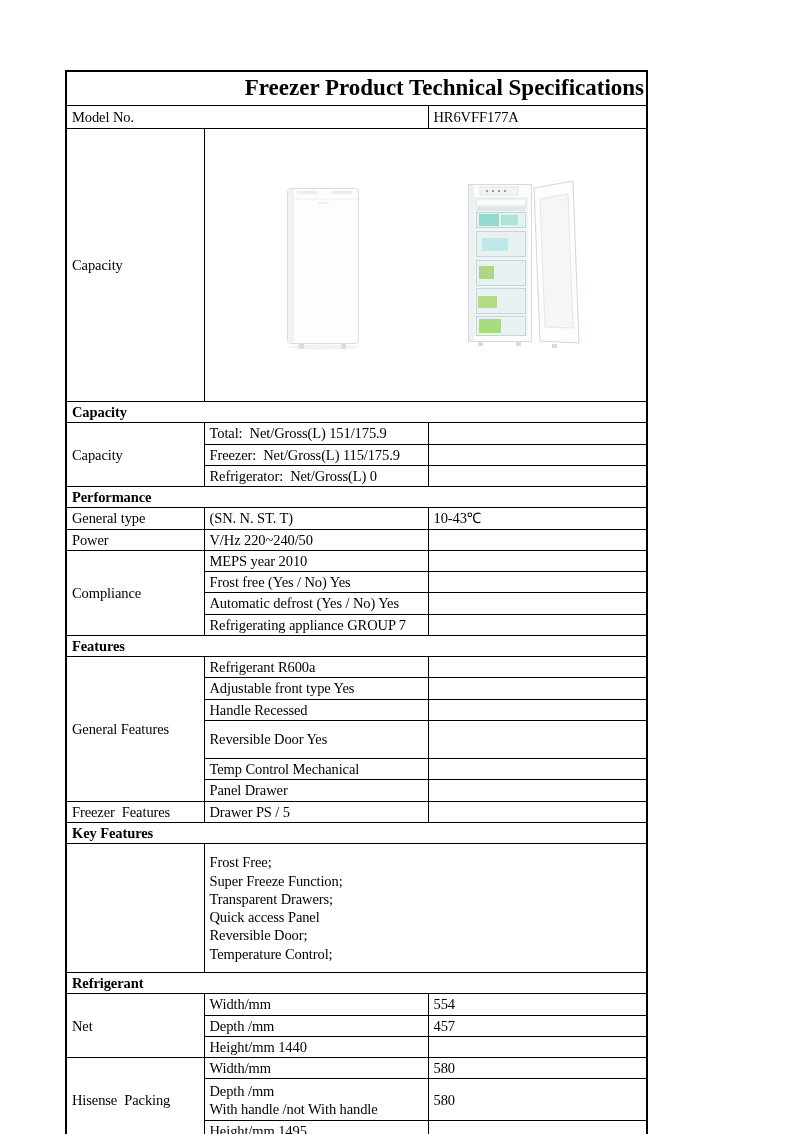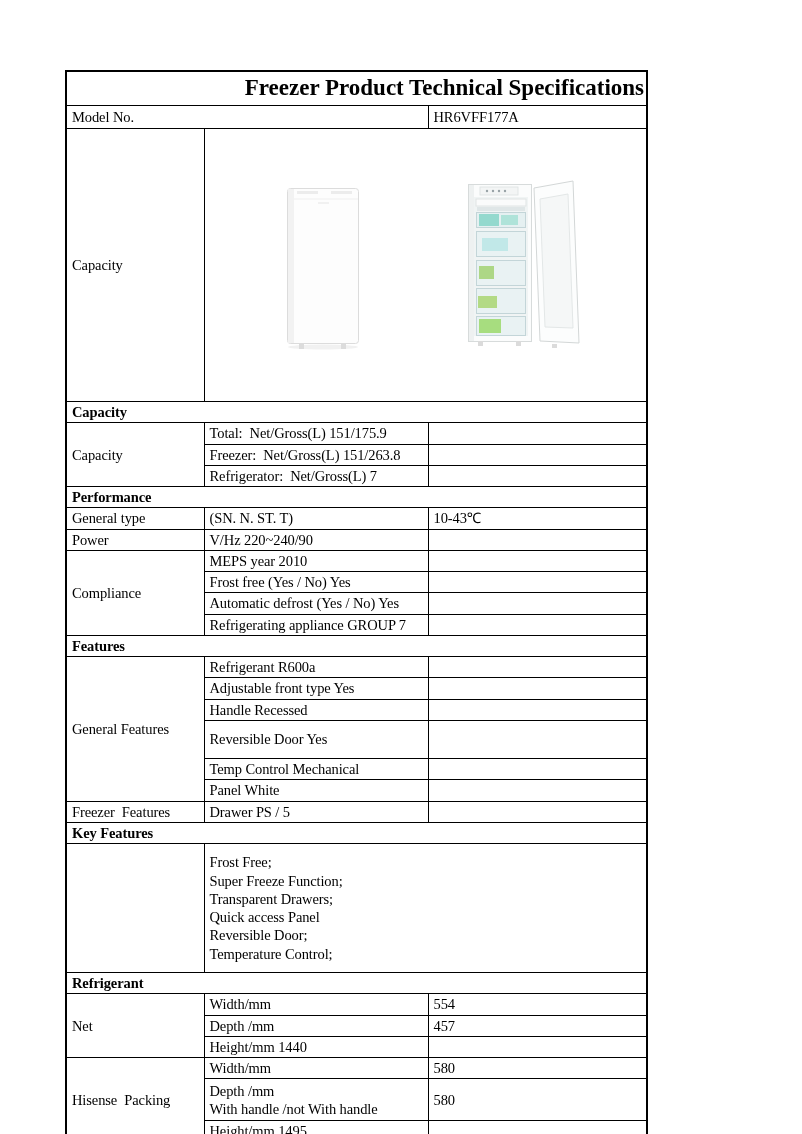--- a/index.html
+++ b/index.html
@@ -129,39 +129,39 @@
 
   <tr class="sec" style="height:20px">
     <td colspan="3">Capacity</td>
   </tr>
   <tr style="height:21px">
     <td rowspan="3" class="vt">Capacity</td>
     <td>Total:  Net/Gross(L) 151/175.9</td>
     <td></td>
   </tr>
   <tr style="height:21px">
-    <td>Freezer:  Net/Gross(L) 151/263.8</td>
-    <td></td>
-  </tr>
-  <tr style="height:21px">
-    <td>Refrigerator:  Net/Gross(L) 7</td>
+    <td>Freezer:  Net/Gross(L) 115/175.9</td>
+    <td></td>
+  </tr>
+  <tr style="height:21px">
+    <td>Refrigerator:  Net/Gross(L) 0</td>
     <td></td>
   </tr>
 
   <tr class="sec" style="height:20px">
     <td colspan="3">Performance</td>
   </tr>
   <tr style="height:21px">
     <td>General type</td>
     <td>(SN. N. ST. T)</td>
     <td>10-43℃</td>
   </tr>
   <tr style="height:21px">
     <td>Power</td>
-    <td>V/Hz 220~240/90</td>
+    <td>V/Hz 220~240/50</td>
     <td></td>
   </tr>
   <tr style="height:21px">
     <td rowspan="4" class="vt">Compliance</td>
     <td>MEPS year 2010</td>
     <td></td>
   </tr>
   <tr style="height:21px">
     <td>Frost free (Yes / No) Yes</td>
     <td></td>
@@ -193,21 +193,21 @@
   </tr>
   <tr style="height:38px">
     <td>Reversible Door Yes</td>
     <td></td>
   </tr>
   <tr style="height:21px">
     <td>Temp Control Mechanical</td>
     <td></td>
   </tr>
   <tr style="height:21px">
-    <td>Panel White</td>
+    <td>Panel Drawer</td>
     <td></td>
   </tr>
   <tr style="height:21px">
     <td>Freezer  Features</td>
     <td>Drawer PS / 5</td>
     <td></td>
   </tr>
 
   <tr class="sec" style="height:21px">
     <td colspan="3">Key Features</td>

